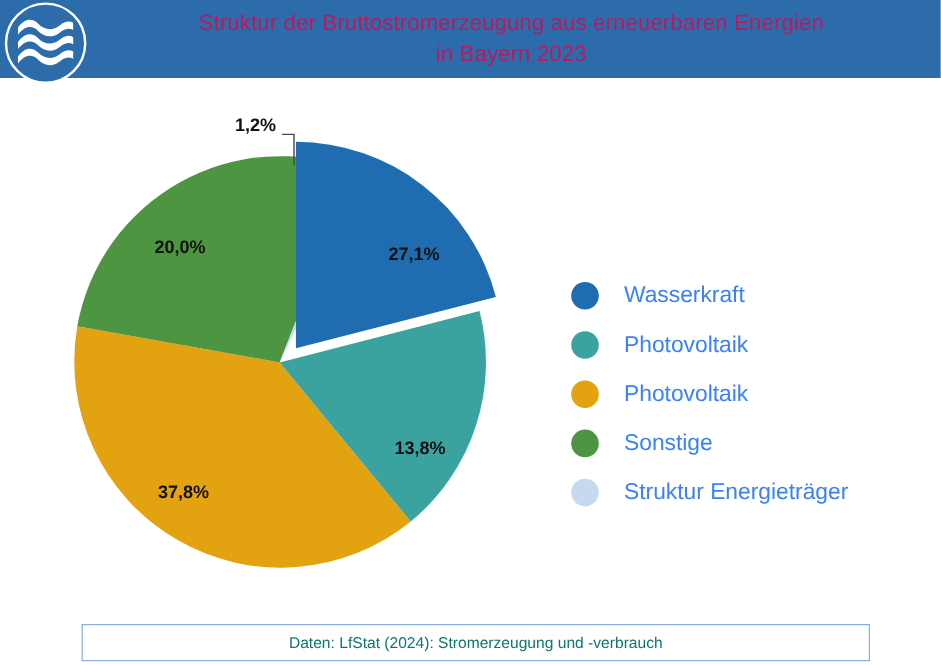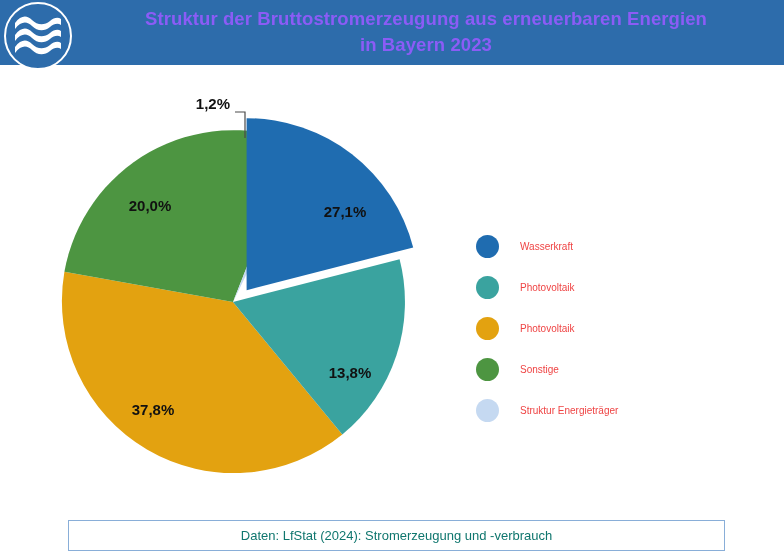--- a/index.html
+++ b/index.html
@@ -24,23 +24,23 @@
     width: 784px;
     height: 65px;
     background: #2d6cab;
   }
   .header-title {
     position: absolute;
     left: 96px;
     top: 6px;
     width: 660px;
     text-align: center;
-    color: #8b5cf6;
+    color: #be185d;
     font-size: 18.5px;
-    font-weight: bold;
+    font-weight: normal;
     line-height: 26px;
     letter-spacing: 0.1px;
   }
   .logo-wrap {
     position: absolute;
     left: 4px;
     top: 2px;
     width: 70px;
     height: 70px;
   }
@@ -102,22 +102,22 @@
     height: 41px;
   }
   .legend-dot {
     width: 23px;
     height: 23px;
     border-radius: 50%;
     flex: 0 0 auto;
   }
   .legend-label {
     margin-left: 21px;
-    font-size: 10px;
-    color: #ef4444;
+    font-size: 19px;
+    color: #3b82f6;
     white-space: nowrap;
   }
 
   
   .source-box {
     position: absolute;
     left: 68px;
     top: 520px;
     width: 657px;
     height: 31px;

